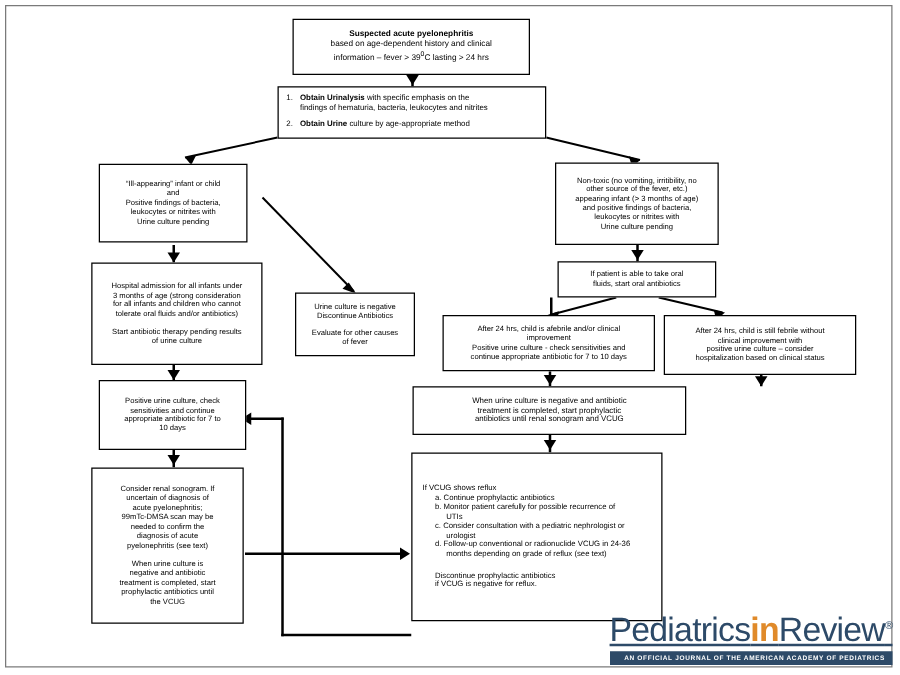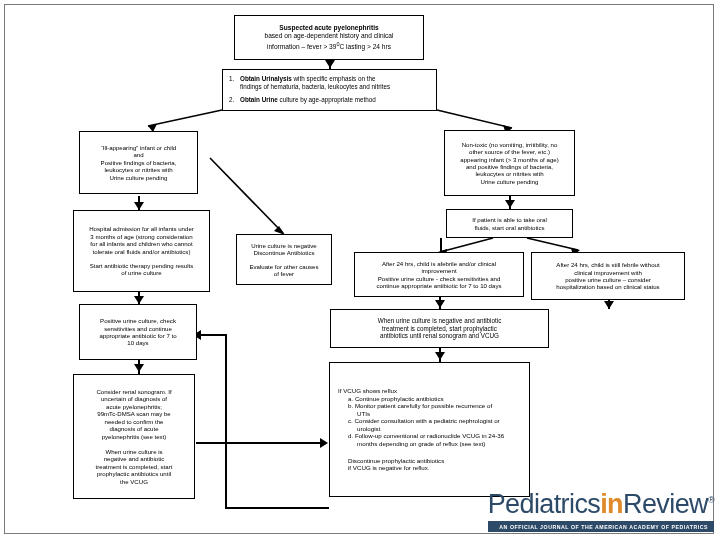--- a/index.html
+++ b/index.html
@@ -34,21 +34,21 @@
   .diag{position:absolute;z-index:2;overflow:visible;}
   .arw{position:absolute;width:0;height:0;z-index:3;}
   .arw-d{border-left:5px solid transparent;border-right:5px solid transparent;border-top:8px solid #000;}
   .arw-l{border-top:5px solid transparent;border-bottom:5px solid transparent;border-right:8px solid #000;}
   .arw-r{border-top:5px solid transparent;border-bottom:5px solid transparent;border-left:8px solid #000;}
   
   #logo{position:absolute;right:6px;bottom:8px;z-index:6;text-align:right;}
   #logo .wordmark{
     font-family:"Liberation Sans",sans-serif;
     font-size:27px;letter-spacing:-0.6px;color:#2d4a68;font-weight:normal;
-    line-height:1;white-space:nowrap;
+    line-height:1;white-space:nowrap;text-decoration:underline;
   }
   #logo .wordmark .orange{color:#e08a2a;font-weight:bold;}
   #logo .wordmark .tm{font-size:9px;vertical-align:super;}
   #logo .tagline{
     margin-top:3px;background:#2d4a68;color:#ffffff;
     font-size:5.2px;letter-spacing:0.55px;font-weight:bold;
     padding:2.5px 6px 2.5px 6px;white-space:nowrap;
   }
   .ind{display:block;padding-left:9px;}
 </style>

